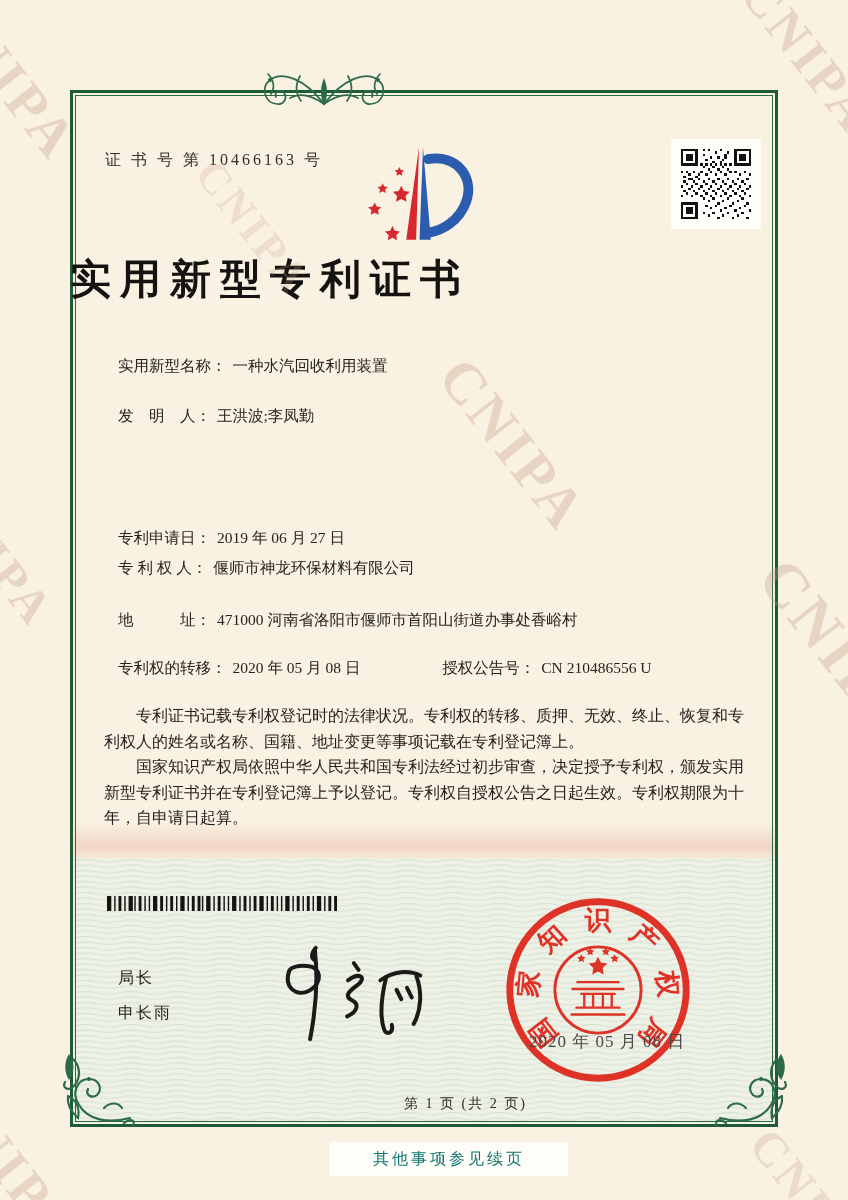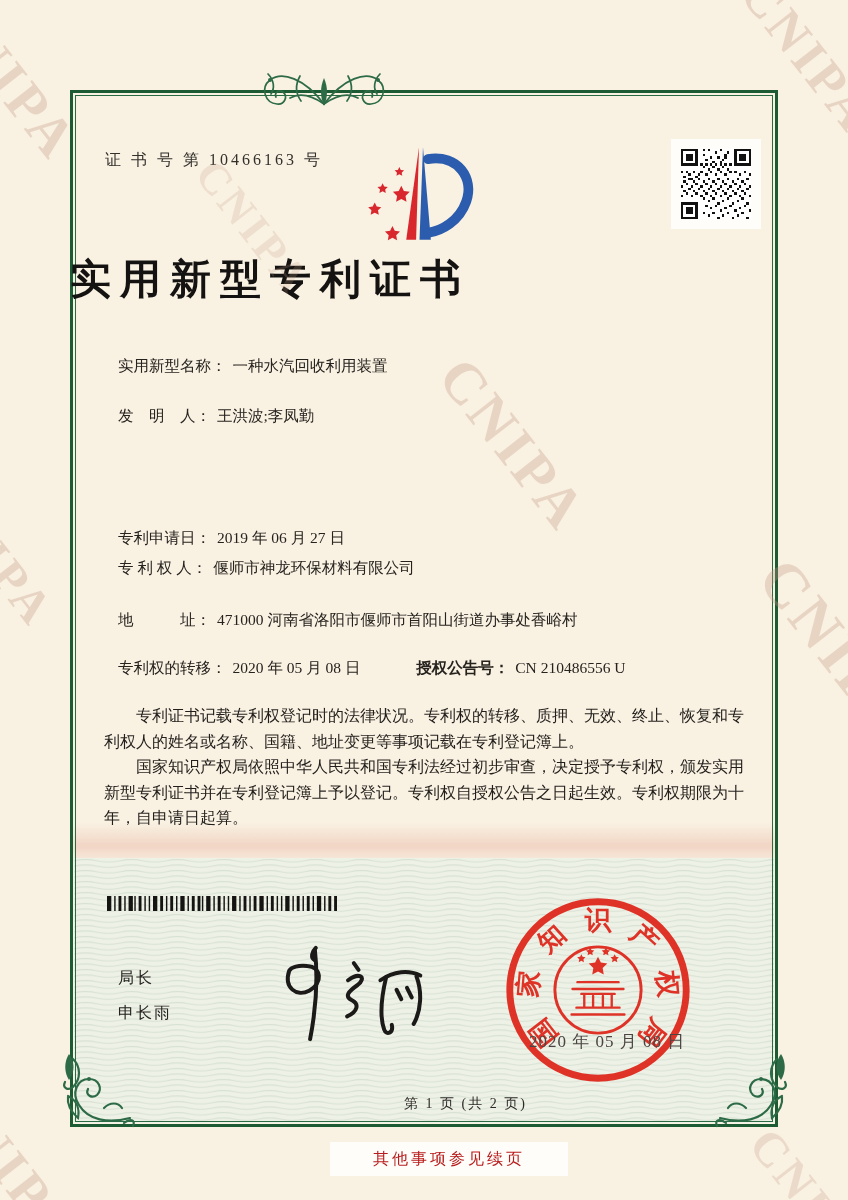--- a/index.html
+++ b/index.html
@@ -37,37 +37,37 @@
   .logo{position:absolute;left:357px;top:139px;z-index:2;}
   .qr{position:absolute;left:671px;top:139px;width:90px;height:90px;background:#fffdf9;z-index:2;display:flex;align-items:center;justify-content:center;}
   .title{
     position:absolute;left:70px;top:252px;width:708px;z-index:2;
     font-size:41px;font-weight:bold;letter-spacing:9px;color:#141311;
   }
   
   .row{position:absolute;left:118px;font-size:15.5px;z-index:2;white-space:nowrap;}
   .row .lbl{display:inline-block;}
   .row .val{margin-left:6px;}
-  .row .lbl2{margin-left:52px;font-weight:bold;}
+  .row .lbl2{margin-left:78px;}
   
   .paras{position:absolute;left:104px;top:703px;width:644px;z-index:2;
     font-size:16px;line-height:25.5px;color:#211e1b;}
   .paras p{margin:0;text-indent:2em;}
   
   .barcode{position:absolute;left:107px;top:896px;z-index:2;}
   .signer{position:absolute;left:118px;top:968px;z-index:2;font-family:"Liberation Sans",sans-serif;}
   .signer div{font-size:16px;letter-spacing:2px;color:#24221f;margin-bottom:14px;}
   .autograph{position:absolute;left:255px;top:942px;z-index:2;}
   .seal{position:absolute;left:500px;top:892px;z-index:2;}
   .seal-date{position:absolute;left:529px;top:1030px;z-index:3;font-size:17px;letter-spacing:1px;color:#4b4442;}
   .page-info{position:absolute;left:70px;top:1095px;width:791px;text-align:center;font-size:14px;letter-spacing:2px;z-index:2;color:#2c2a26;}
   .note-band{
     position:absolute;left:330px;top:1142px;width:238px;height:34px;z-index:2;
     background:#fefdf9;display:flex;align-items:center;justify-content:center;
-    font-size:16px;letter-spacing:3px;color:#b91c1c;
+    font-size:16px;letter-spacing:3px;color:#0f766e;
   }
   
   .orn-top{position:absolute;left:238px;top:60px;z-index:2;}
   .orn-bl{position:absolute;left:58px;top:1052px;z-index:2;}
   .orn-br{position:absolute;left:712px;top:1052px;z-index:2;transform:scaleX(-1);}
 </style>
 </head>
 <body>
 
 <div class="page">

